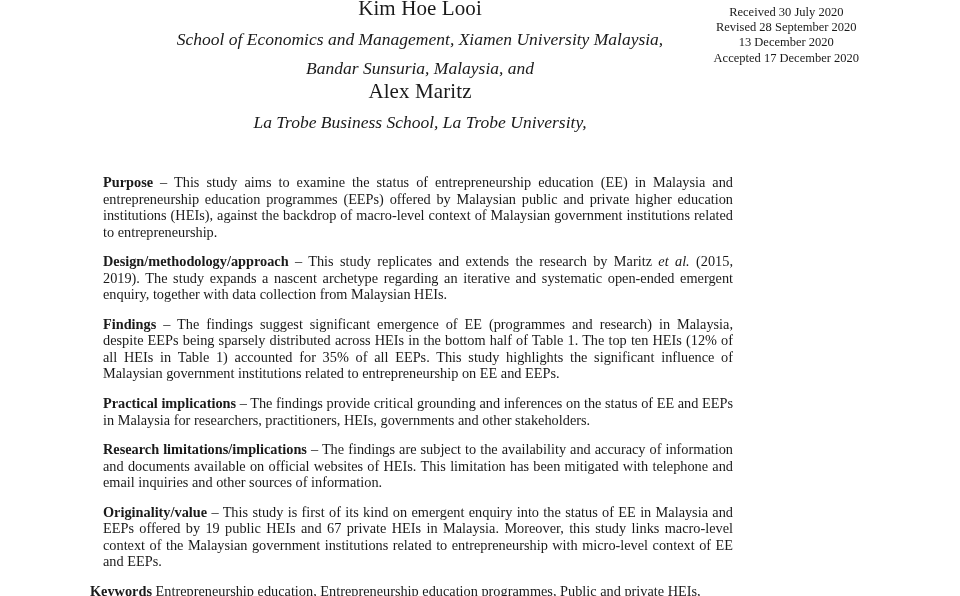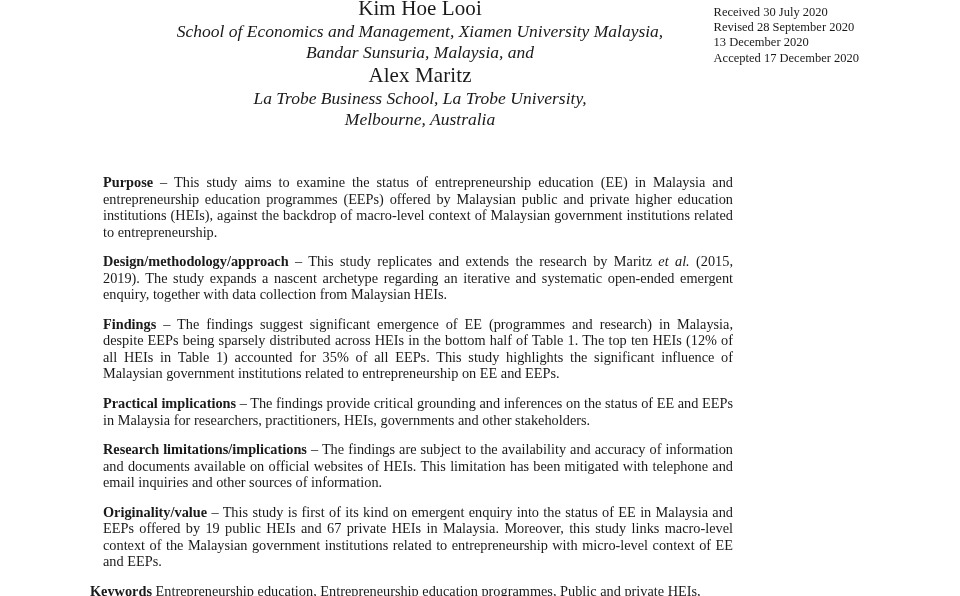--- a/index.html
+++ b/index.html
@@ -37,27 +37,27 @@
     font-weight: normal;
     letter-spacing: 0.1px;
   }
 
   .author-affil {
     font-size: 17.5px;
     line-height: 21px;
     font-style: italic;
   }
 
-  .author-affil .affil-line { display: block; }
+  .author-affil .affil-line { display: block; margin-top: 8px; }
 
   .dates-block {
     position: absolute;
     right: 65px;
     top: 5px;
-    text-align: left;
+    text-align: center;
     font-size: 12.5px;
     line-height: 15.2px;
   }
   .dates-block .date-line { display: block; white-space: nowrap; }
 
   
   .abstract-zone {
     position: absolute;
     left: 90px;
     top: 161px;
@@ -108,21 +108,20 @@
 
   <div class="author-block">
     <div class="author-name">Kim Hoe Looi</div>
     <div class="author-affil">
       <span class="affil-line">School of Economics and Management, Xiamen University Malaysia,</span>
       <span class="affil-line">Bandar Sunsuria, Malaysia, and</span>
     </div>
     <div class="author-name">Alex Maritz</div>
     <div class="author-affil">
       <span class="affil-line">La Trobe Business School, La Trobe University,</span>
-      <span class="affil-line">Melbourne, Australia</span>
     </div>
   </div>
 
   <div class="dates-block">
     <span class="date-line">Received 30 July 2020</span>
     <span class="date-line">Revised 28 September 2020</span>
     <span class="date-line">13 December 2020</span>
     <span class="date-line">Accepted 17 December 2020</span>
   </div>
 

